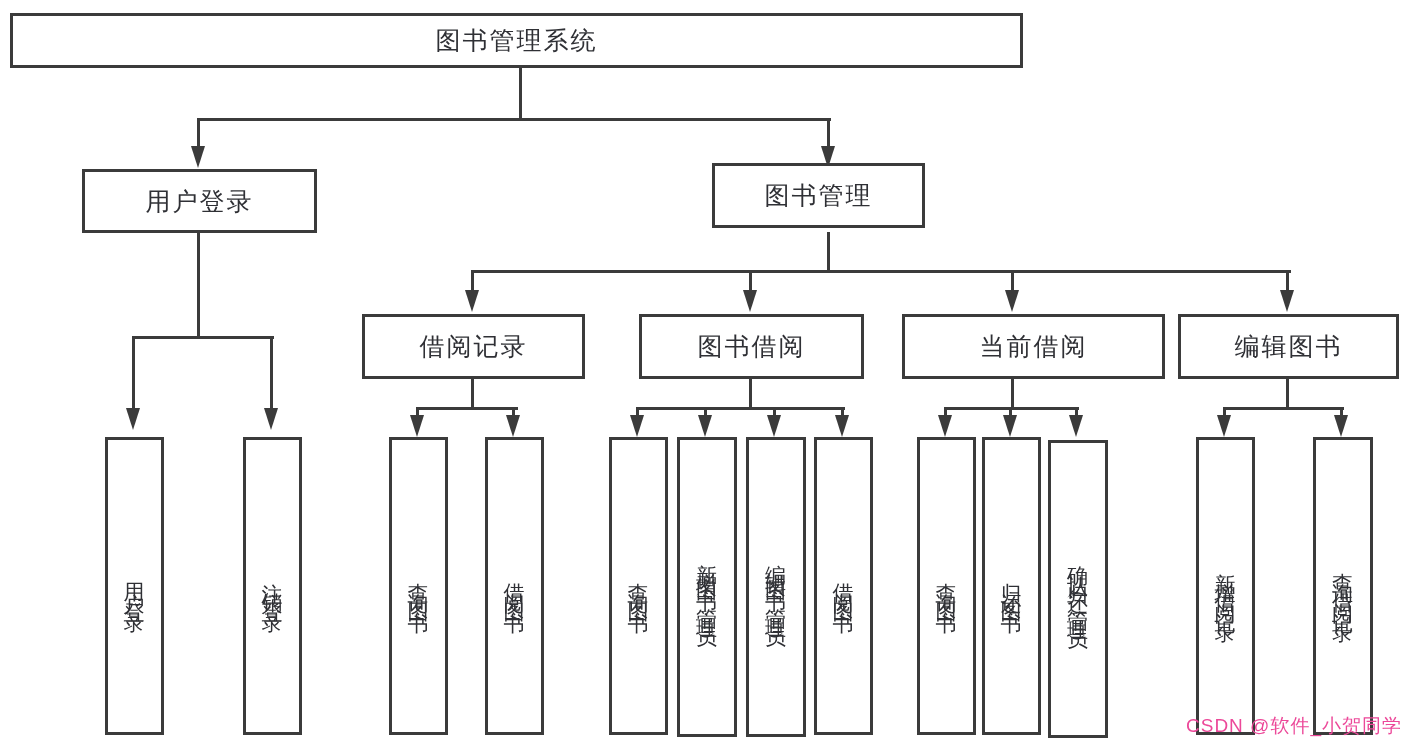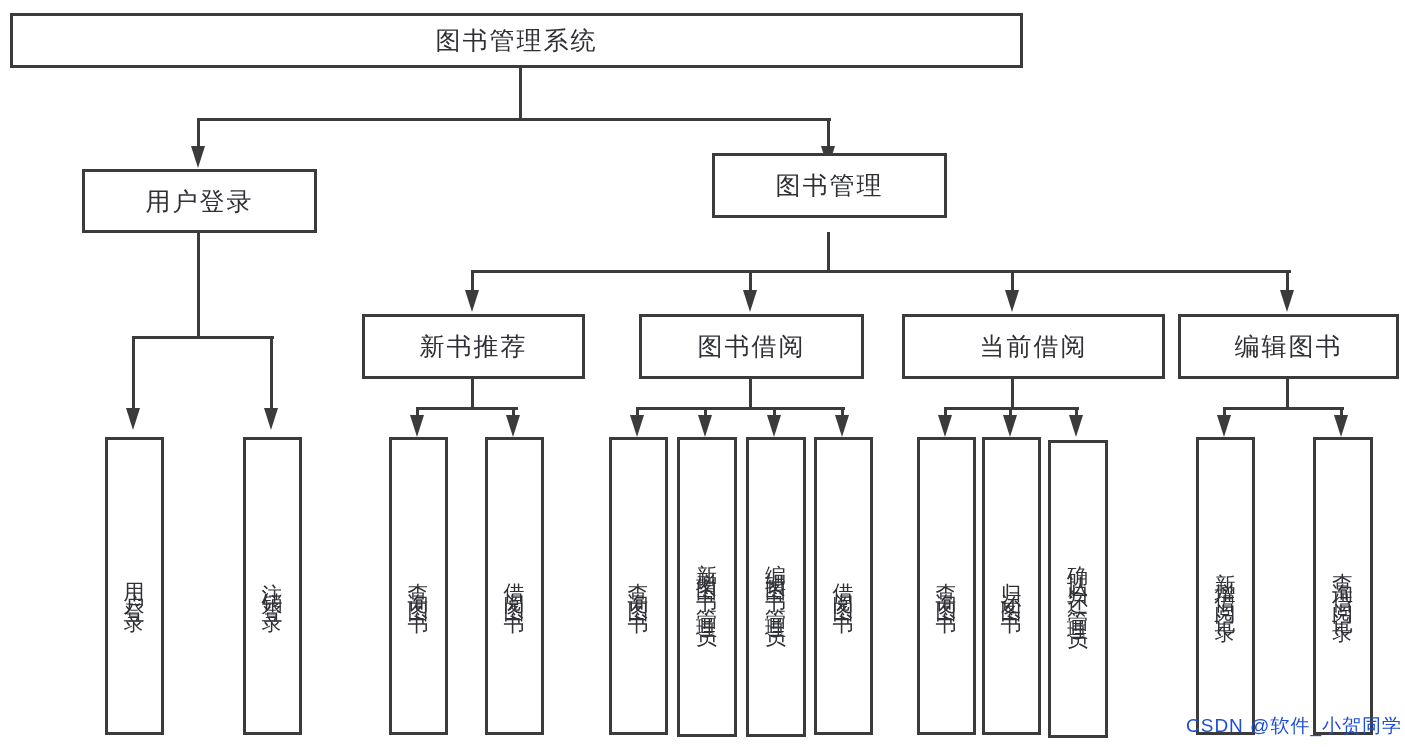--- a/index.html
+++ b/index.html
@@ -20,41 +20,41 @@
   }
   .vline{position:absolute;width:3px;background:#3b3b3b;}
   .hline{position:absolute;height:3px;background:#3b3b3b;}
   .arrow{
     position:absolute;width:0;height:0;
     border-left:7px solid transparent;border-right:7px solid transparent;
     border-top:22px solid #3b3b3b;
   }
   .watermark{
     position:absolute;left:1186px;top:713px;
-    font-size:19px;letter-spacing:1px;color:#1d4ed8;white-space:nowrap;
+    font-size:19px;letter-spacing:1px;color:#ec4899;white-space:nowrap;
   }
 </style>
 </head>
 <body>
 
 <div class="node" style="left:10px;top:13px;width:1013px;height:55px">
   <span class="h-label">图书管理系统</span>
 </div>
 
 <div class="vline" style="left:519px;top:66px;height:55px"></div>
 <div class="hline" style="left:197px;top:118px;width:634px"></div>
 <div class="vline" style="left:197px;top:118px;height:32px"></div>
 <div class="arrow" style="left:191px;top:146px"></div>
 <div class="vline" style="left:827px;top:118px;height:32px"></div>
 <div class="arrow" style="left:821px;top:146px"></div>
 
 <div class="node" style="left:82px;top:169px;width:235px;height:64px">
   <span class="h-label">用户登录</span>
 </div>
-<div class="node" style="left:712px;top:153px;width:235px;height:65px">
+<div class="node" style="left:712px;top:163px;width:213px;height:65px">
   <span class="h-label">图书管理</span>
 </div>
 
 <div class="vline" style="left:197px;top:231px;height:107px"></div>
 <div class="hline" style="left:132px;top:336px;width:142px"></div>
 <div class="vline" style="left:132px;top:336px;height:76px"></div>
 <div class="arrow" style="left:126px;top:408px"></div>
 <div class="vline" style="left:270px;top:336px;height:76px"></div>
 <div class="arrow" style="left:264px;top:408px"></div>
 
@@ -63,21 +63,21 @@
 <div class="vline" style="left:471px;top:270px;height:26px"></div>
 <div class="arrow" style="left:465px;top:290px"></div>
 <div class="vline" style="left:749px;top:270px;height:26px"></div>
 <div class="arrow" style="left:743px;top:290px"></div>
 <div class="vline" style="left:1011px;top:270px;height:26px"></div>
 <div class="arrow" style="left:1005px;top:290px"></div>
 <div class="vline" style="left:1286px;top:270px;height:26px"></div>
 <div class="arrow" style="left:1280px;top:290px"></div>
 
 <div class="node" style="left:362px;top:314px;width:223px;height:65px">
-  <span class="h-label">新书推荐</span>
+  <span class="h-label">借阅记录</span>
 </div>
 <div class="node" style="left:639px;top:314px;width:225px;height:65px">
   <span class="h-label">图书借阅</span>
 </div>
 <div class="node" style="left:902px;top:314px;width:263px;height:65px">
   <span class="h-label">当前借阅</span>
 </div>
 <div class="node" style="left:1178px;top:314px;width:221px;height:65px">
   <span class="h-label">编辑图书</span>
 </div>

